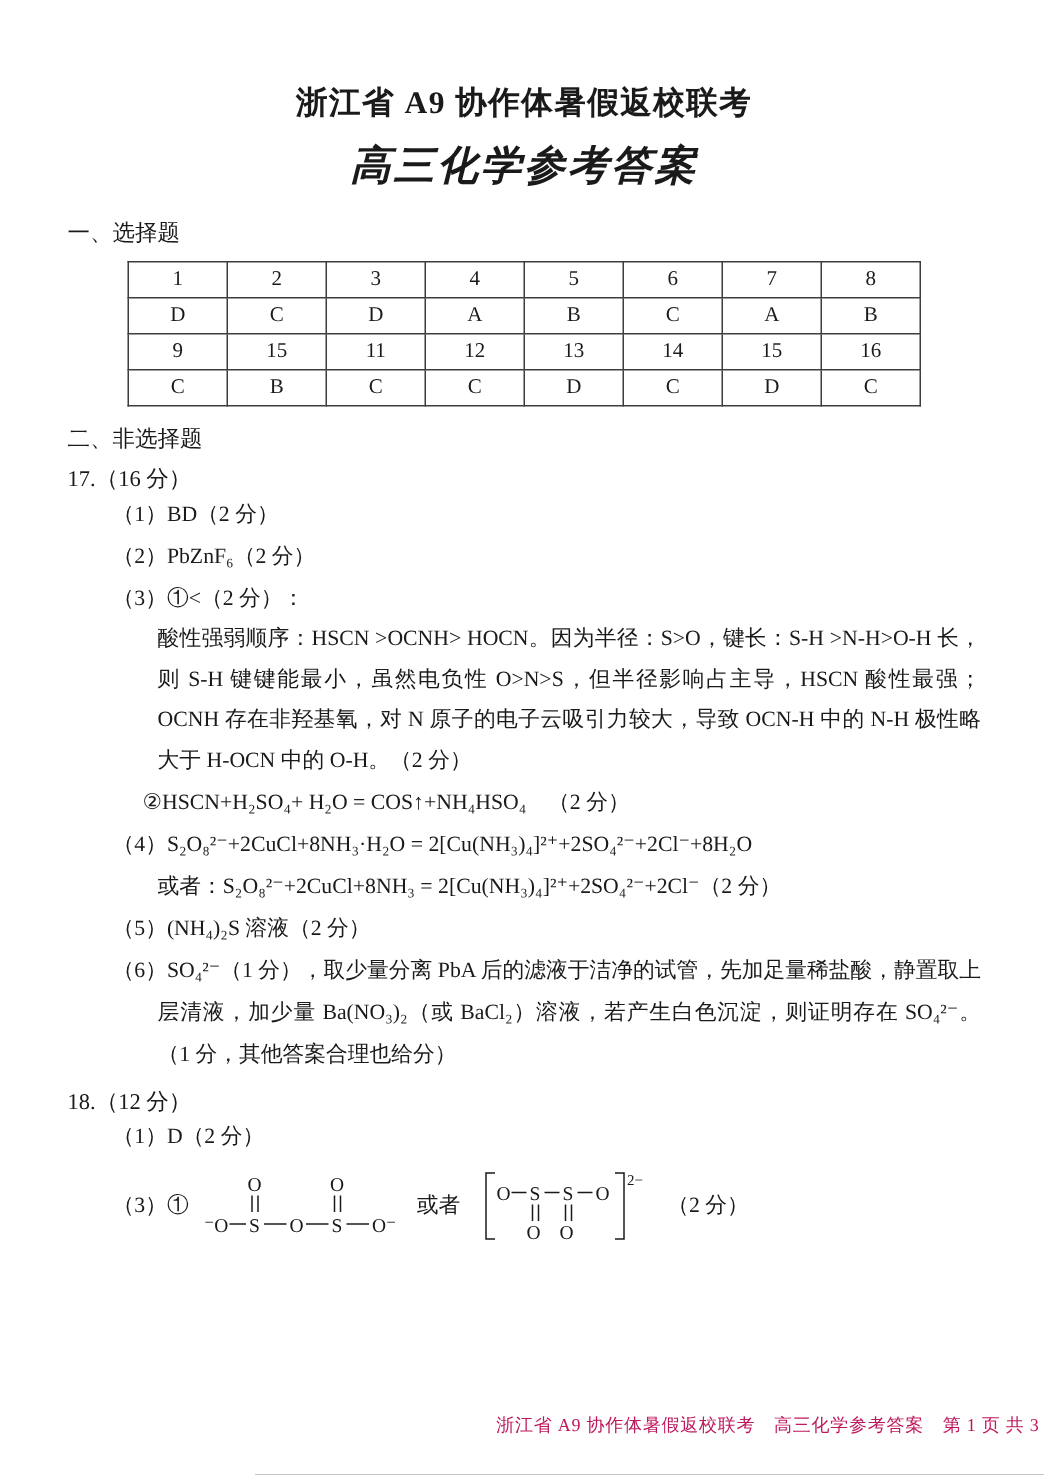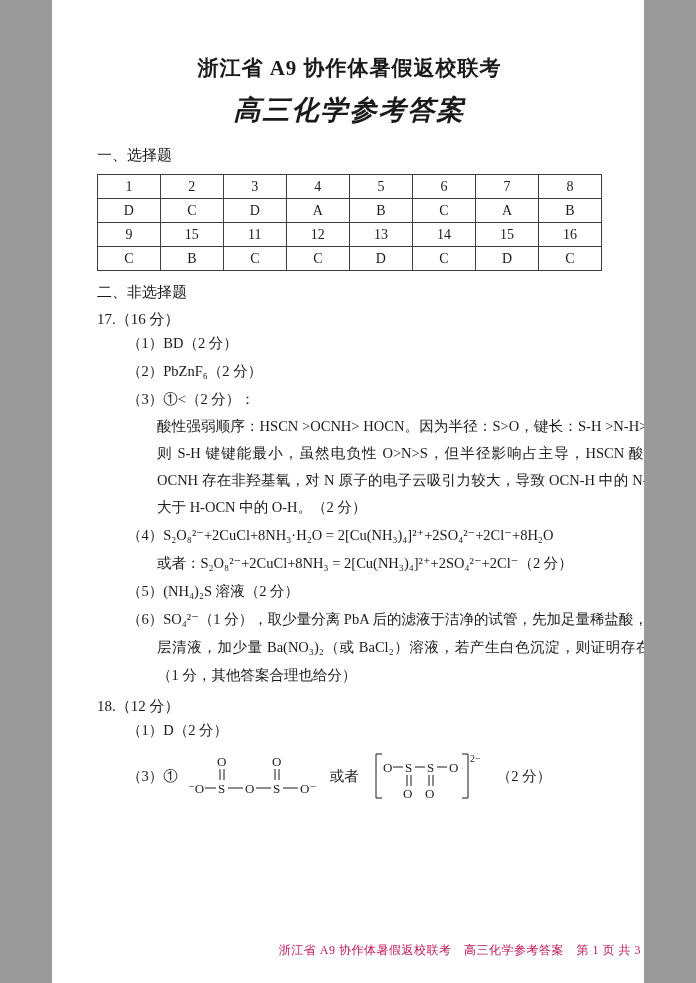--- a/index.html
+++ b/index.html
@@ -1,18 +1,18 @@
 <!DOCTYPE html>
 <html><head>
 <meta charset="utf-8">
 <style>
   * { margin:0; padding:0; box-sizing:border-box; }
   html,body { background:#9a9a9a; }
   .page {
-    width:592px; height:983px; margin:0 auto; background:#ffffff;
+    width:696px; height:983px; margin:0 auto; background:#ffffff;
     position:relative; overflow:hidden;
     font-family:"Liberation Serif","DejaVu Serif",serif;
     color:#1a1a1a;
   }
   .content { padding:54px 42px 0 45px; }
   .title { text-align:center; font-size:21px; font-weight:bold; letter-spacing:1px; }
   .subtitle { text-align:center; font-size:27px; font-weight:bold; margin-top:10px; letter-spacing:2px;font-style:italic; }
   .sec-heading { font-size:15px; margin-top:18px; }
   .sec-heading.second { margin-top:12px; }
   table.answers { border-collapse:collapse; margin:9px auto 0 auto; }
@@ -94,20 +94,21 @@
     </table>
 
     <div class="sec-heading second">二、非选择题</div>
 
     <div class="q-number">17.（16 分）</div>
     <div class="items">
       <div class="item">（1）BD（2 分）</div>
       <div class="item">（2）PbZnF₆（2 分）</div>
       <div class="item">（3）①&lt;（2 分）：</div>
       <div class="para">酸性强弱顺序：HSCN &gt;OCNH&gt; HOCN。因为半径：S&gt;O，键长：S-H &gt;N-H&gt;O-H 长，则 S-H 键键能最小，虽然电负性 O&gt;N&gt;S，但半径影响占主导，HSCN 酸性最强；OCNH 存在非羟基氧，对 N 原子的电子云吸引力较大，导致 OCN-H 中的 N-H 极性略大于 H-OCN 中的 O-H。（2 分）</div>
+      <div class="item eq">②HSCN+H₂SO₄+ H₂O = COS↑+NH₄HSO₄　（2 分）</div>
       <div class="item">（4）S₂O₈²⁻+2CuCl+8NH₃·H₂O = 2[Cu(NH₃)₄]²⁺+2SO₄²⁻+2Cl⁻+8H₂O</div>
       <div class="item indent2">或者：S₂O₈²⁻+2CuCl+8NH₃ = 2[Cu(NH₃)₄]²⁺+2SO₄²⁻+2Cl⁻（2 分）</div>
       <div class="item">（5）(NH₄)₂S 溶液（2 分）</div>
       <div class="item hang">（6）SO₄²⁻（1 分），取少量分离 PbA 后的滤液于洁净的试管，先加足量稀盐酸，静置取上层清液，加少量 Ba(NO₃)₂（或 BaCl₂）溶液，若产生白色沉淀，则证明存在 SO₄²⁻。（1 分，其他答案合理也给分）</div>
     </div>
 
     <div class="q-number">18.（12 分）</div>
     <div class="items">
       <div class="item">（1）D（2 分）</div>
       <div class="item structure-row">

